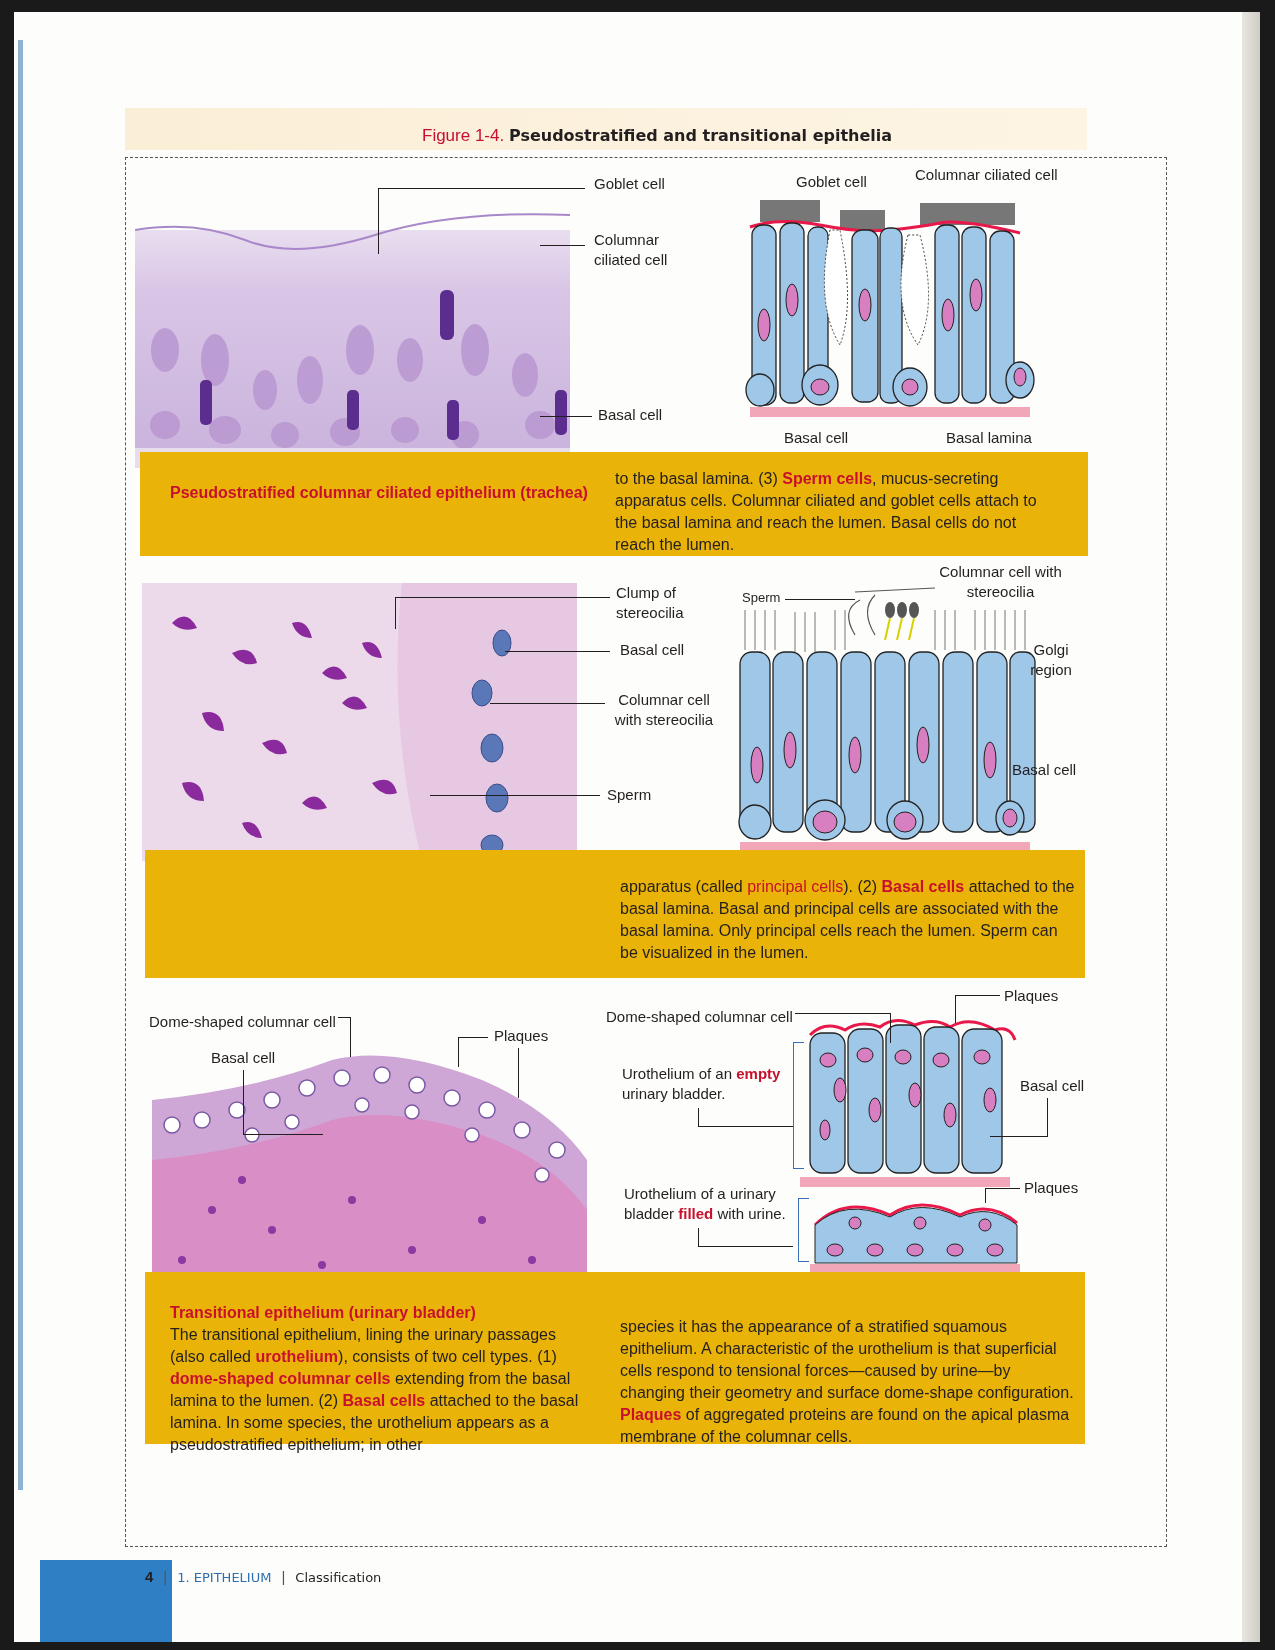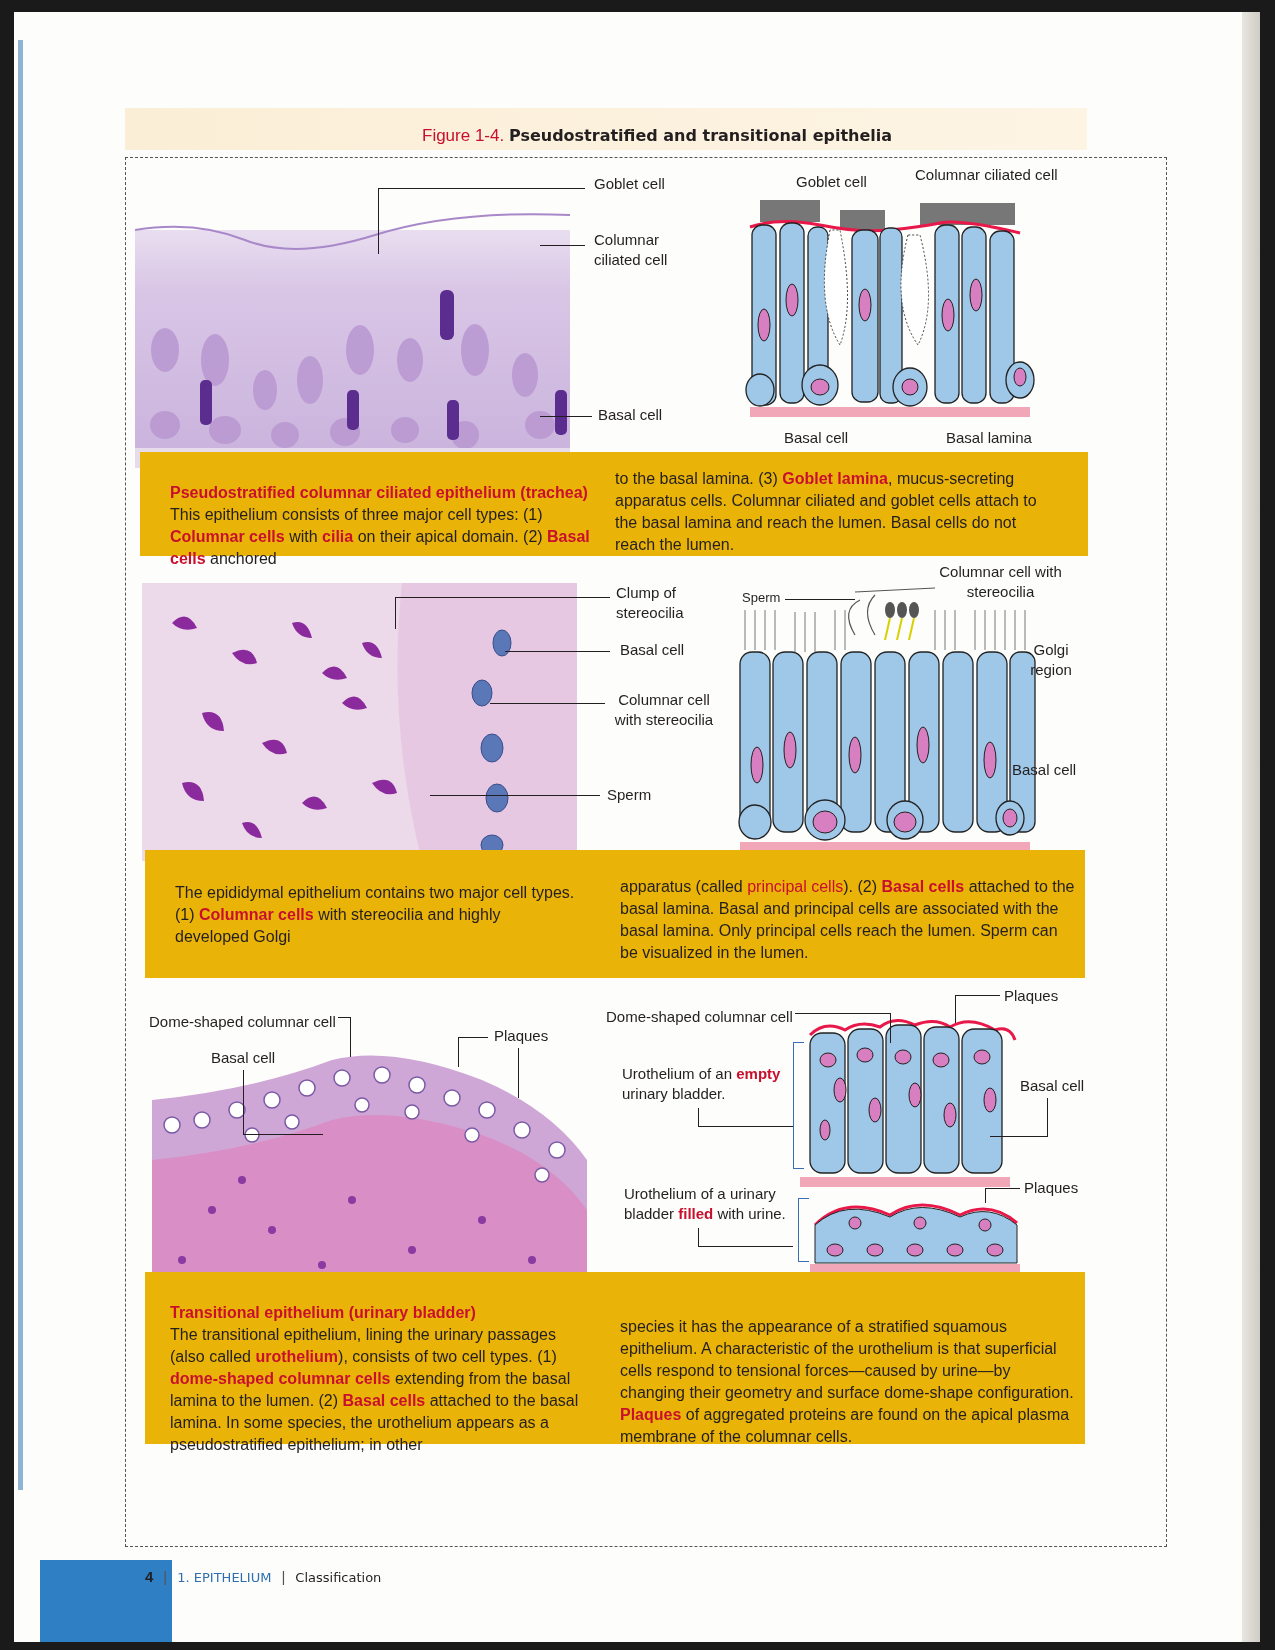--- a/index.html
+++ b/index.html
@@ -131,23 +131,22 @@
   </svg>
 </div>
 <div class="label" style="left:796px;top:172px;">Goblet cell</div>
 <div class="label" style="left:915px;top:165px;">Columnar ciliated cell</div>
 <div class="label" style="left:784px;top:428px;">Basal cell</div>
 <div class="label" style="left:946px;top:428px;">Basal lamina</div>
 
 <div class="caption" style="left:140px;top:452px;width:948px;height:104px;">
   <div class="col" style="left:30px;top:30px;width:420px;">
     <div class="cap-title">Pseudostratified columnar ciliated epithelium (trachea)</div>
-    <div><span>This epithelium consists of three major cell types: (1) </span><span class="red">Columnar cells</span><span> with </span><span class="red">cilia</span><span> on their apical domain. (2) </span><span class="red">Basal cells</span><span> anchored</span></div>
   </div>
-  <div class="col" style="left:475px;top:16px;width:440px;"><span>to the basal lamina.  (3) </span><span class="red">Goblet lamina</span><span>, mucus-secreting apparatus cells. Columnar ciliated and goblet cells attach to the basal lamina and reach the lumen. Basal cells do not reach the lumen.</span></div>
+  <div class="col" style="left:475px;top:16px;width:440px;"><span>to the basal lamina.  (3) </span><span class="red">Sperm cells</span><span>, mucus-secreting apparatus cells. Columnar ciliated and goblet cells attach to the basal lamina and reach the lumen. Basal cells do not reach the lumen.</span></div>
 </div>
 
 <div class="micro" style="left:142px;top:583px;width:435px;height:278px;">
   <svg width="435" height="278">
     <rect width="435" height="278" fill="#ecd9ea"></rect>
     <path d="M260 0 Q245 140 280 278 L435 278 L435 0 Z" fill="#e7c8e2"></path>
     <g fill="#5a78b8" stroke="#3a4d8a">
       <ellipse cx="360" cy="60" rx="9" ry="13"></ellipse>
         <ellipse cx="340" cy="110" rx="10" ry="13"></ellipse>
       <ellipse cx="350" cy="165" rx="11" ry="14"></ellipse>
@@ -229,21 +228,20 @@
   </svg>
 </div>
 <div class="line" style="left:785px;top:599px;width:70px;height:1px;"></div>
 <div class="label" style="left:742px;top:588px;font-size:13px;">Sperm</div>
 <div class="label" style="left:938px;top:562px;width:125px;white-space:normal;text-align:center;">Columnar cell with stereocilia</div>
 <div class="label" style="left:1026px;top:640px;width:50px;white-space:normal;text-align:center;">Golgi region</div>
 <div class="label" style="left:1012px;top:760px;">Basal cell</div>
 
 <div class="caption" style="left:145px;top:850px;width:940px;height:128px;">
   <div class="col" style="left:30px;top:32px;width:400px;">
-    <div><span>The epididymal epithelium contains two major cell types. (1) </span><span class="red">Columnar cells</span><span> with stereocilia and highly developed Golgi</span></div>
   </div>
   <div class="col" style="left:475px;top:26px;width:455px;"><span>apparatus (called </span><span class="redn">principal cells</span><span>). (2) </span><span class="red">Basal cells</span><span> attached to the basal lamina. Basal and principal cells are associated with the basal lamina. Only principal cells reach the lumen. Sperm can be visualized in the lumen.</span></div>
 </div>
 
 <div class="micro" style="left:152px;top:1050px;width:435px;height:234px;">
   <svg width="435" height="234">
     <path d="M0 50 Q100 40 180 10 Q240 -5 330 30 Q400 60 435 110 L435 234 L0 234 Z" fill="#cfa7d6"></path>
     <path d="M0 110 Q100 100 180 70 Q240 55 330 85 Q400 110 435 160 L435 234 L0 234 Z" fill="#d98fc6"></path>
     <g fill="#fff" stroke="#7a5aa4" stroke-width="1.5">
       <circle cx="20" cy="75" r="8"></circle>

